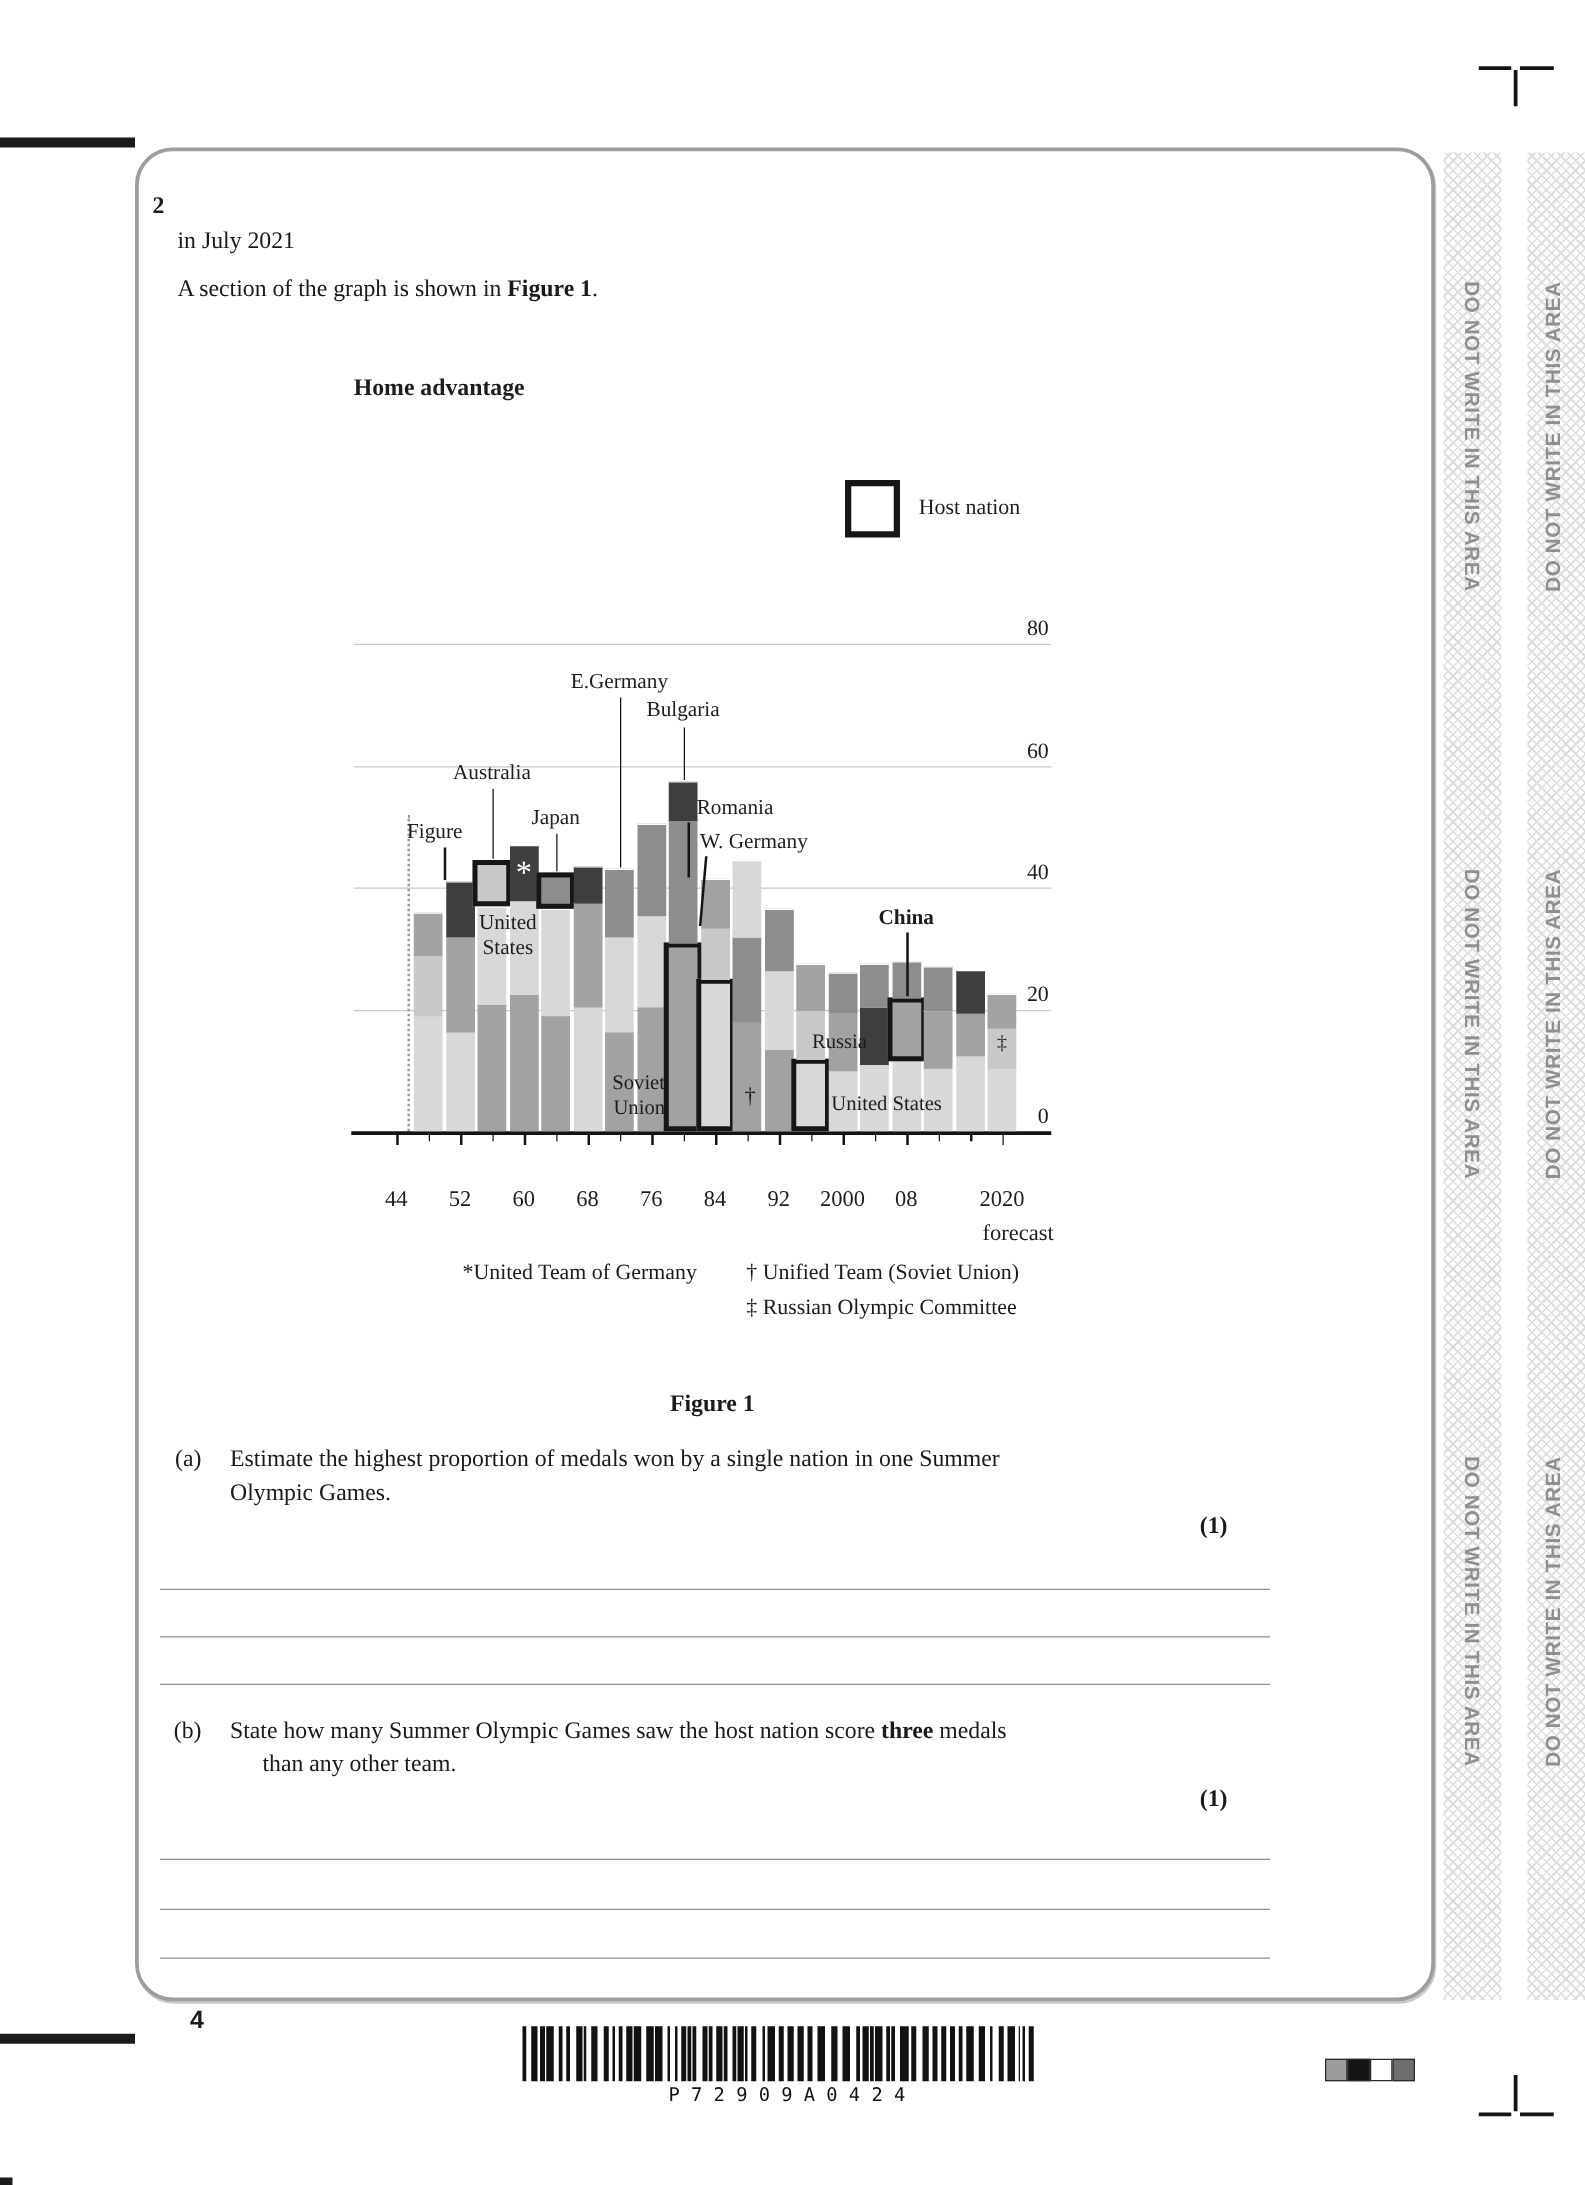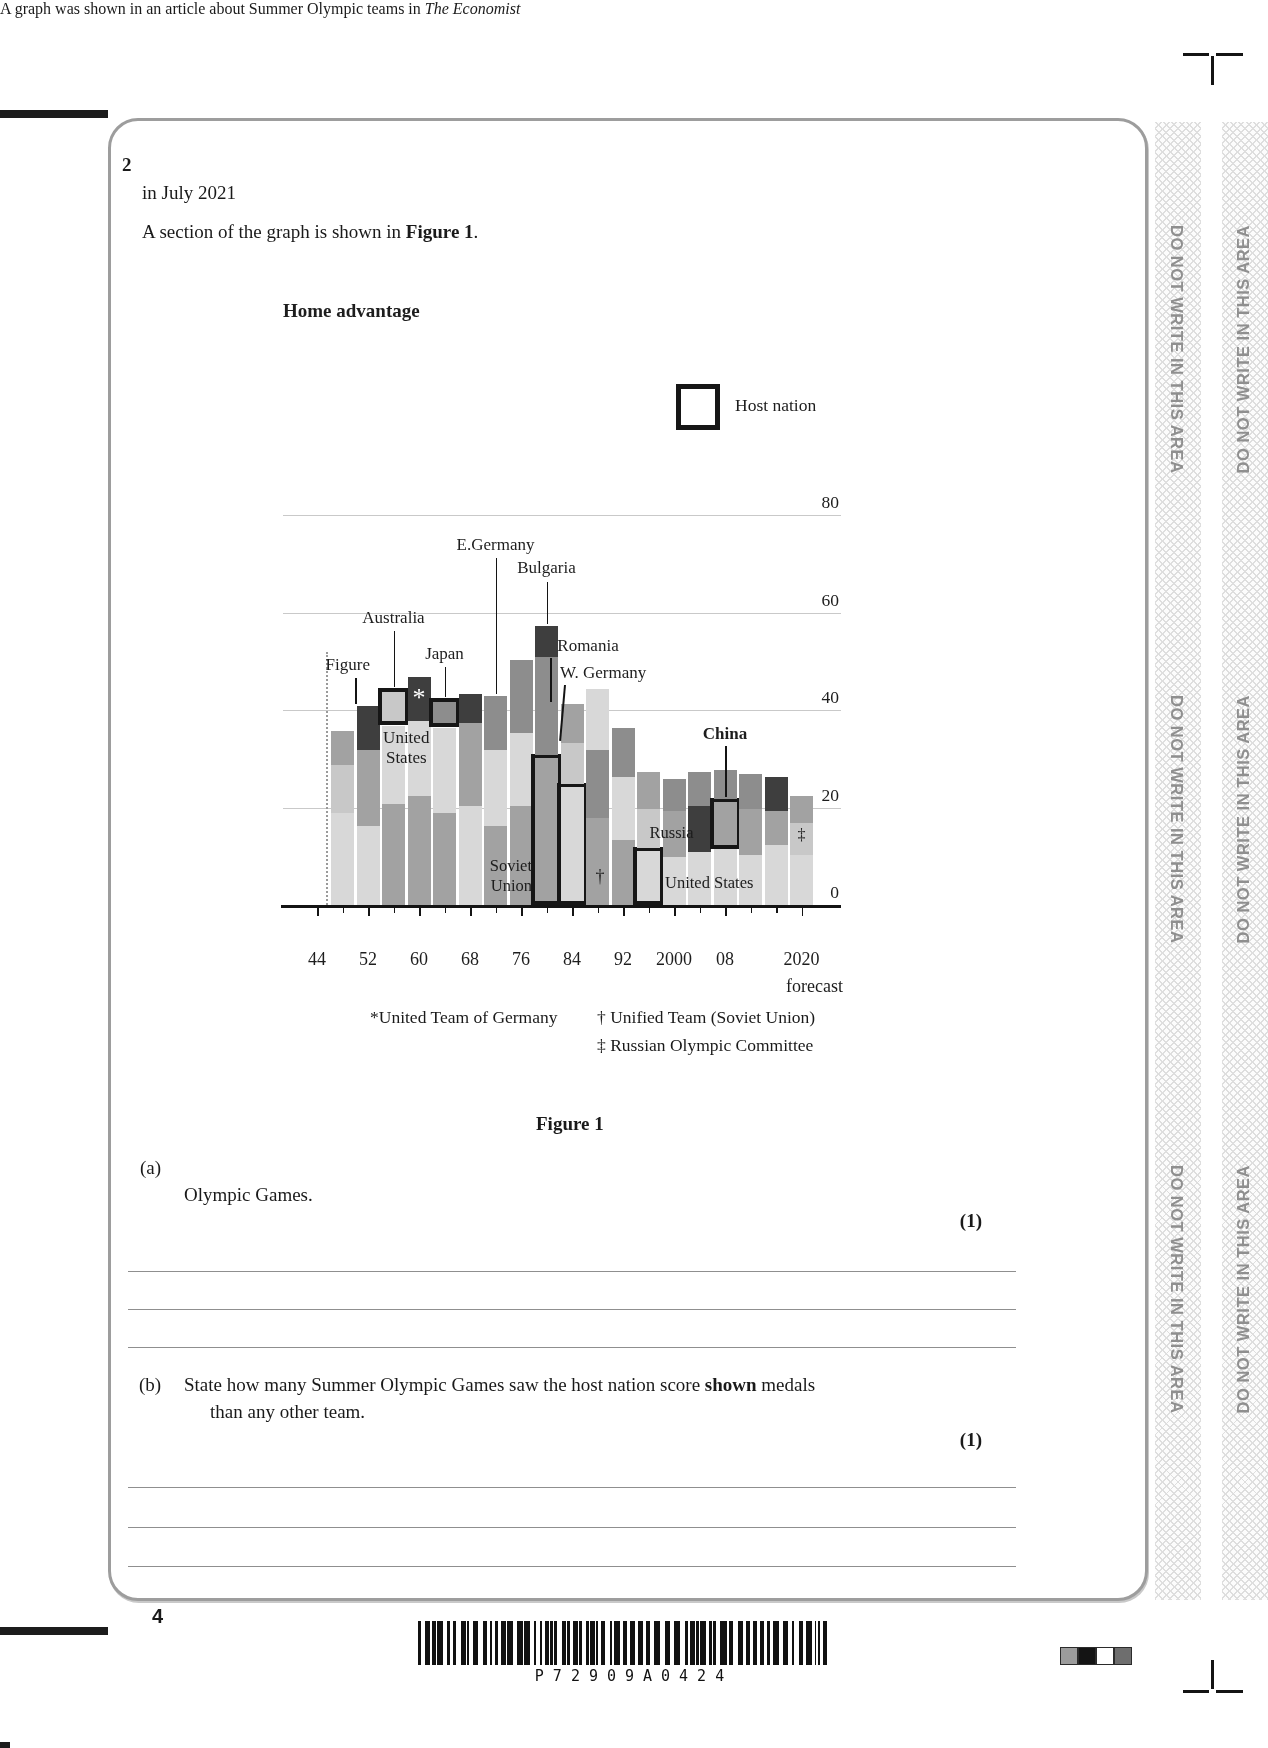--- a/index.html
+++ b/index.html
@@ -89,24 +89,20 @@
   </div>
   <div class="strip" style="left:1222px;">
     <span class="vtext vt-up" style="top:103px;">DO NOT WRITE IN THIS AREA</span>
     <span class="vtext vt-up" style="top:573px;">DO NOT WRITE IN THIS AREA</span>
     <span class="vtext vt-up" style="top:1043px;">DO NOT WRITE IN THIS AREA</span>
   </div>
 
   <div class="content-box"></div>
 
   <div class="qtext qnum" style="left:122px;top:153px;">2</div>
-  <div class="qt
-ext" style="left:142px;top:153px;">
-    <span>A graph was shown in an article about Summer Olympic teams in </span><em>The Economist</em>
-  </div>
   <div class="qtext" style="left:142px;top:181px;">in July 2021</div>
   <div class="qtext" style="left:142px;top:220px;">
     <span>A section of the graph is shown in </span><b>Figure 1</b><span>.</span>
   </div>
 
   <div id="chart">
     <div class="ch-title">Home advantage</div>
     <div class="legend-box"></div>
     <div class="legend-label">Host nation</div>
   <div class="gl-label" style="left: 516px; top: 582px;">0</div>
@@ -245,30 +241,31 @@
       </div>
     </div>
 
   <div class="footnote" style="left:370px;top:1007px;">*United Team of Germany</div>
   <div class="footnote" style="left:597px;top:1007px;">† Unified Team (Soviet Union)</div>
   <div class="footnote" style="left:597px;top:1035px;">‡ Russian Olympic Committee</div>
 
   <div class="figcap" style="left:536px;top:1113px;">Figure 1</div>
 
   <div class="qtext" style="left:140px;top:1156px;">(a)</div>
+  <div class="qtext" style="left:184px;top:1156px;">Estimate the highest proportion of medals won by a single nation in one Summer</div>
   <div class="qtext" style="left:184px;top:1183px;">Olympic Games.</div>
   <div class="marks" style="left:840px;top:1210px;">(1)</div>
 
   <div class="ansline" style="left:128px;top:1271px;width:888px;"></div>
   <div class="ansline" style="left:128px;top:1309px;width:888px;"></div>
   <div class="ansline" style="left:128px;top:1347px;width:888px;"></div>
 
   <div class="qtext" style="left:139px;top:1373px;">(b)</div>
   <div class="qtext" style="left:184px;top:1373px;">
-    <span>State how many Summer Olympic Games saw the host nation score </span><b>shown</b><span> medals</span>
+    <span>State how many Summer Olympic Games saw the host nation score </span><b>three</b><span> medals</span>
   </div>
   <div class="qtext" style="left:184px;top:1400px;margin-left:26px;">than any other team.</div>
   <div class="marks" style="left:840px;top:1429px;">(1)</div>
 
   <div class="ansline" style="left:128px;top:1487px;width:888px;"></div>
   <div class="ansline" style="left:128px;top:1527px;width:888px;"></div>
   <div class="ansline" style="left:128px;top:1566px;width:888px;"></div>
 
   <div class="pagenum">4</div>
   <div id="barcode">

